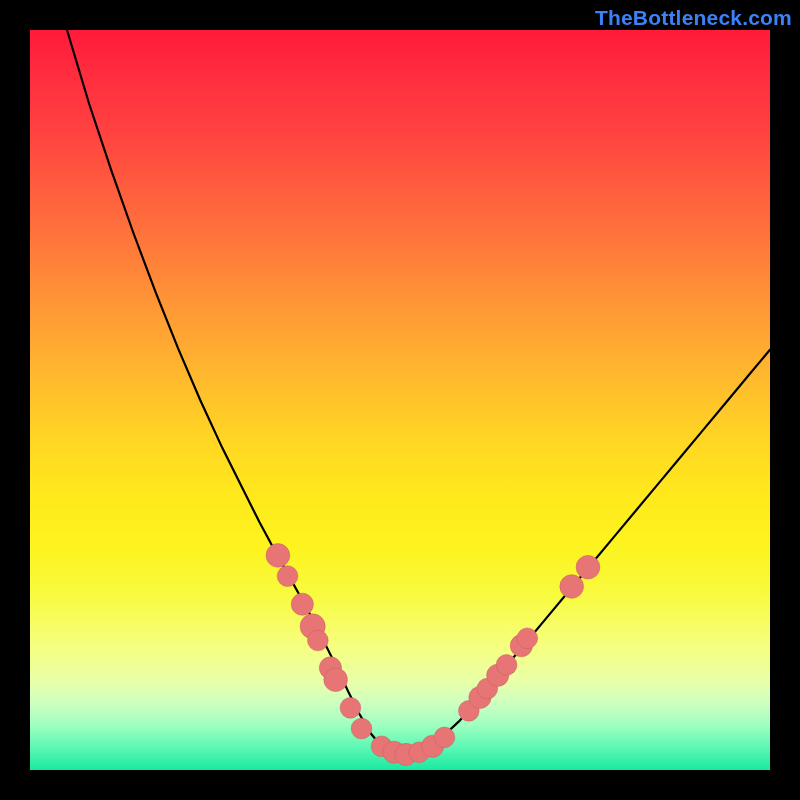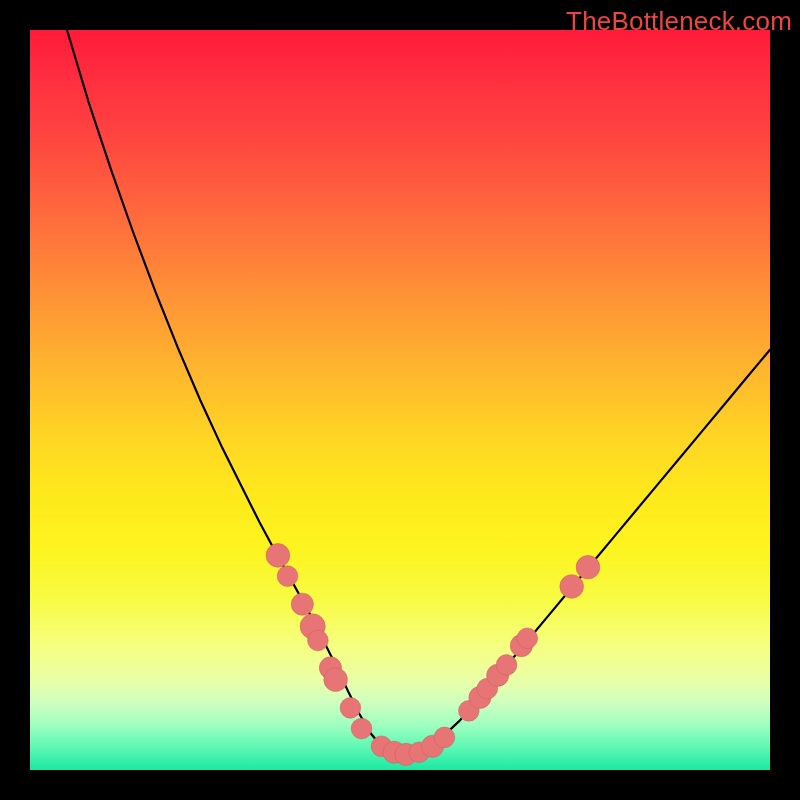--- a/index.html
+++ b/index.html
@@ -43,23 +43,23 @@
       #cdffc0 91%,
       #9dffc0 94%,
       #5cf7b3 97%,
       #1ae9a2 100%
     );
   }
   .watermark {
     position: absolute;
     top: 6px;
     right: 8px;
-    color: #ef4444;
-    font-size: 26px;
-    font-weight: 400;
+    color: #3b82f6;
+    font-size: 21px;
+    font-weight: 700;
     letter-spacing: 0.2px;
   }
   svg.overlay {
     position: absolute;
     top: 30px;
     left: 30px;
     width: 740px;
     height: 740px;
     overflow: visible;
   }

